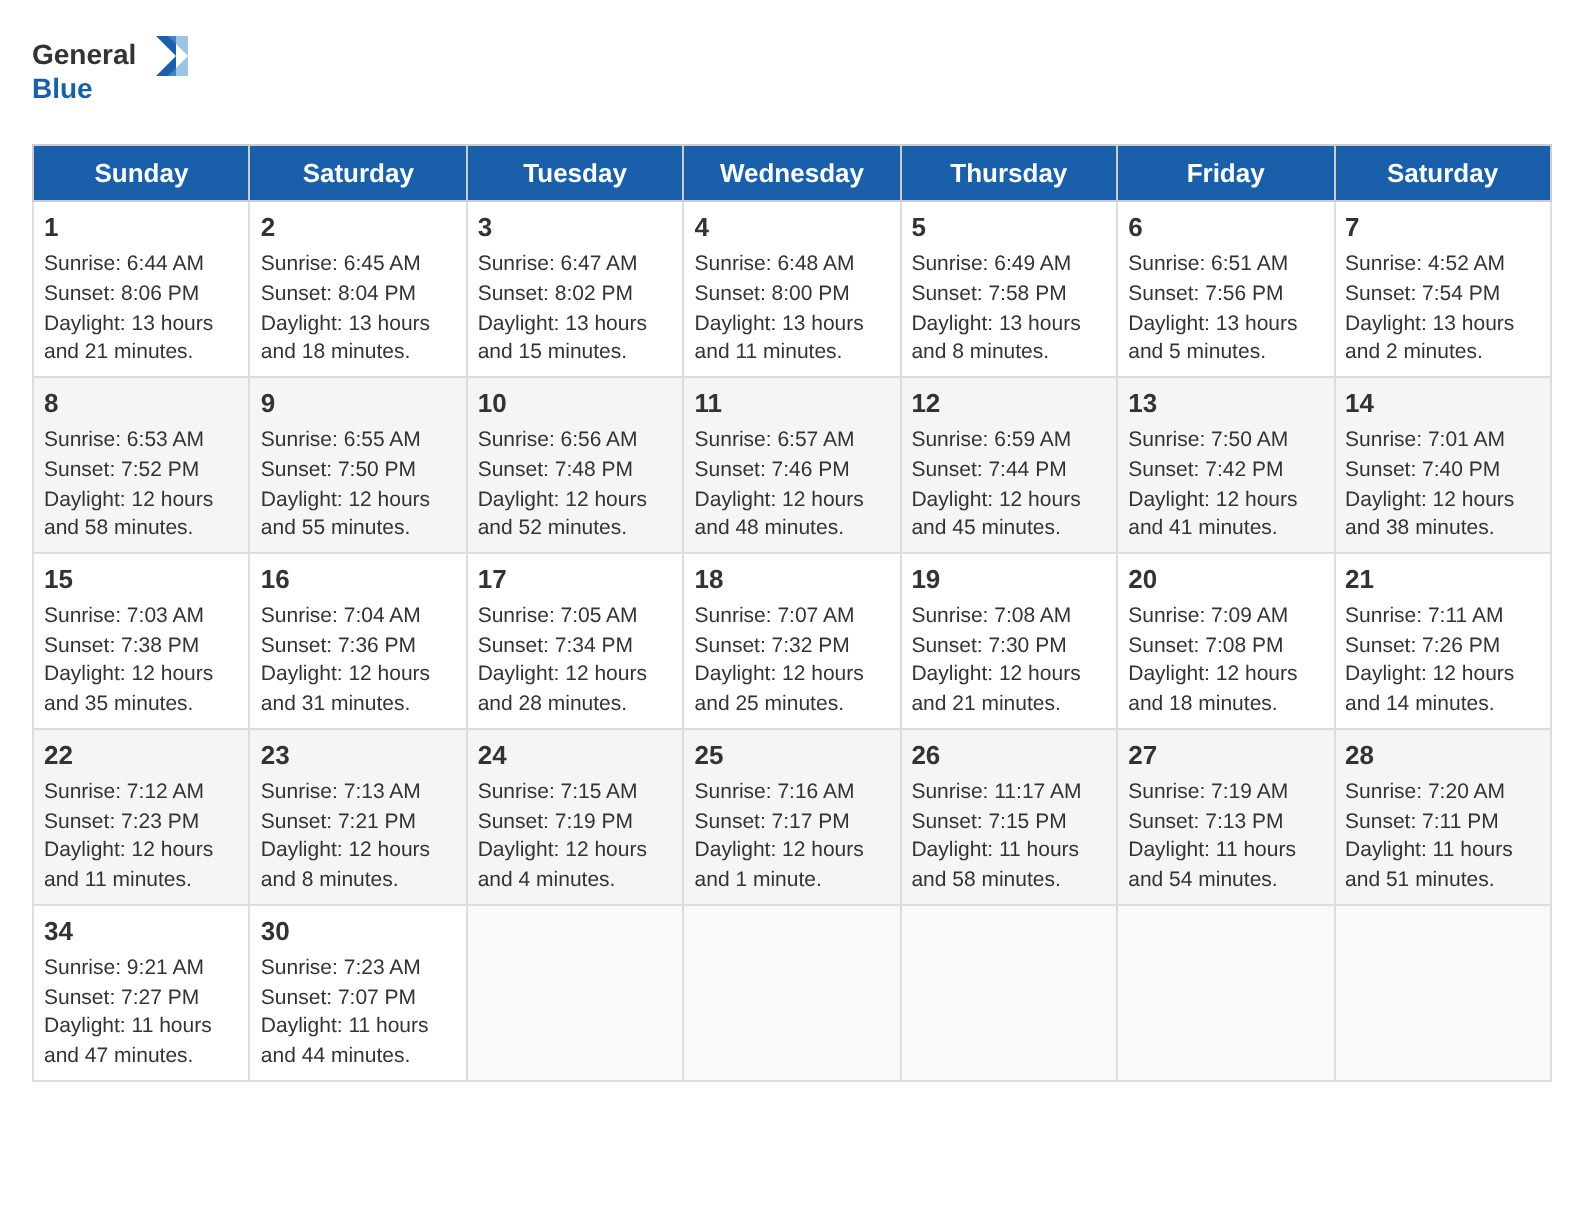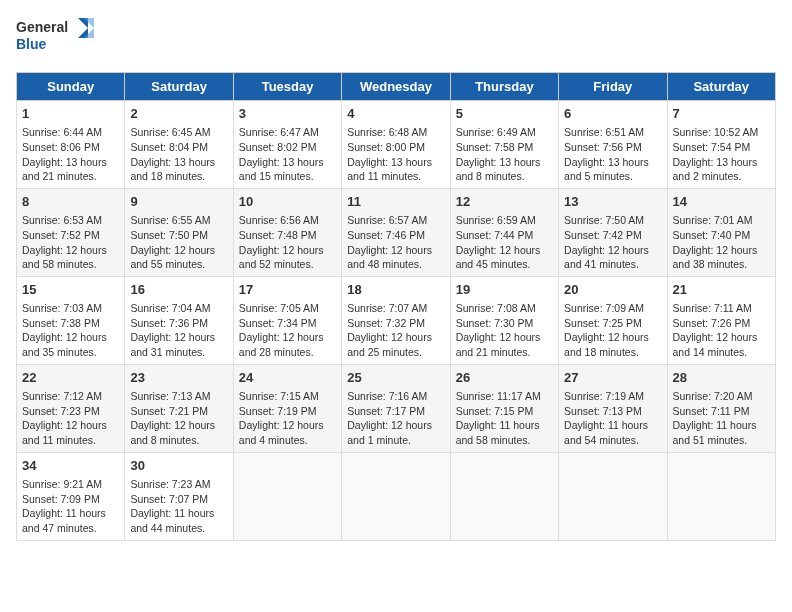--- a/index.html
+++ b/index.html
@@ -140,21 +140,21 @@
         </td>
         <td>
           <span class="day-num">6</span>
           <div>Sunrise: 6:51 AM</div>
           <div>Sunset: 7:56 PM</div>
           <div>Daylight: 13 hours</div>
           <div>and 5 minutes.</div>
         </td>
         <td>
           <span class="day-num">7</span>
-          <div>Sunrise: 10:52 AM</div>
+          <div>Sunrise: 4:52 AM</div>
           <div>Sunset: 7:54 PM</div>
           <div>Daylight: 13 hours</div>
           <div>and 2 minutes.</div>
         </td>
       </tr>
       <tr>
         <td>
           <span class="day-num">8</span>
           <div>Sunrise: 6:53 AM</div>
           <div>Sunset: 7:52 PM</div>
@@ -236,21 +236,21 @@
         <td>
           <span class="day-num">19</span>
           <div>Sunrise: 7:08 AM</div>
           <div>Sunset: 7:30 PM</div>
           <div>Daylight: 12 hours</div>
           <div>and 21 minutes.</div>
         </td>
         <td>
           <span class="day-num">20</span>
           <div>Sunrise: 7:09 AM</div>
-          <div>Sunset: 7:25 PM</div>
+          <div>Sunset: 7:08 PM</div>
           <div>Daylight: 12 hours</div>
           <div>and 18 minutes.</div>
         </td>
         <td>
           <span class="day-num">21</span>
           <div>Sunrise: 7:11 AM</div>
           <div>Sunset: 7:26 PM</div>
           <div>Daylight: 12 hours</div>
           <div>and 14 minutes.</div>
         </td>
@@ -303,21 +303,21 @@
           <div>Sunrise: 7:20 AM</div>
           <div>Sunset: 7:11 PM</div>
           <div>Daylight: 11 hours</div>
           <div>and 51 minutes.</div>
         </td>
       </tr>
       <tr>
         <td>
           <span class="day-num">34</span>
           <div>Sunrise: 9:21 AM</div>
-          <div>Sunset: 7:09 PM</div>
+          <div>Sunset: 7:27 PM</div>
           <div>Daylight: 11 hours</div>
           <div>and 47 minutes.</div>
         </td>
         <td>
           <span class="day-num">30</span>
           <div>Sunrise: 7:23 AM</div>
           <div>Sunset: 7:07 PM</div>
           <div>Daylight: 11 hours</div>
           <div>and 44 minutes.</div>
         </td>

